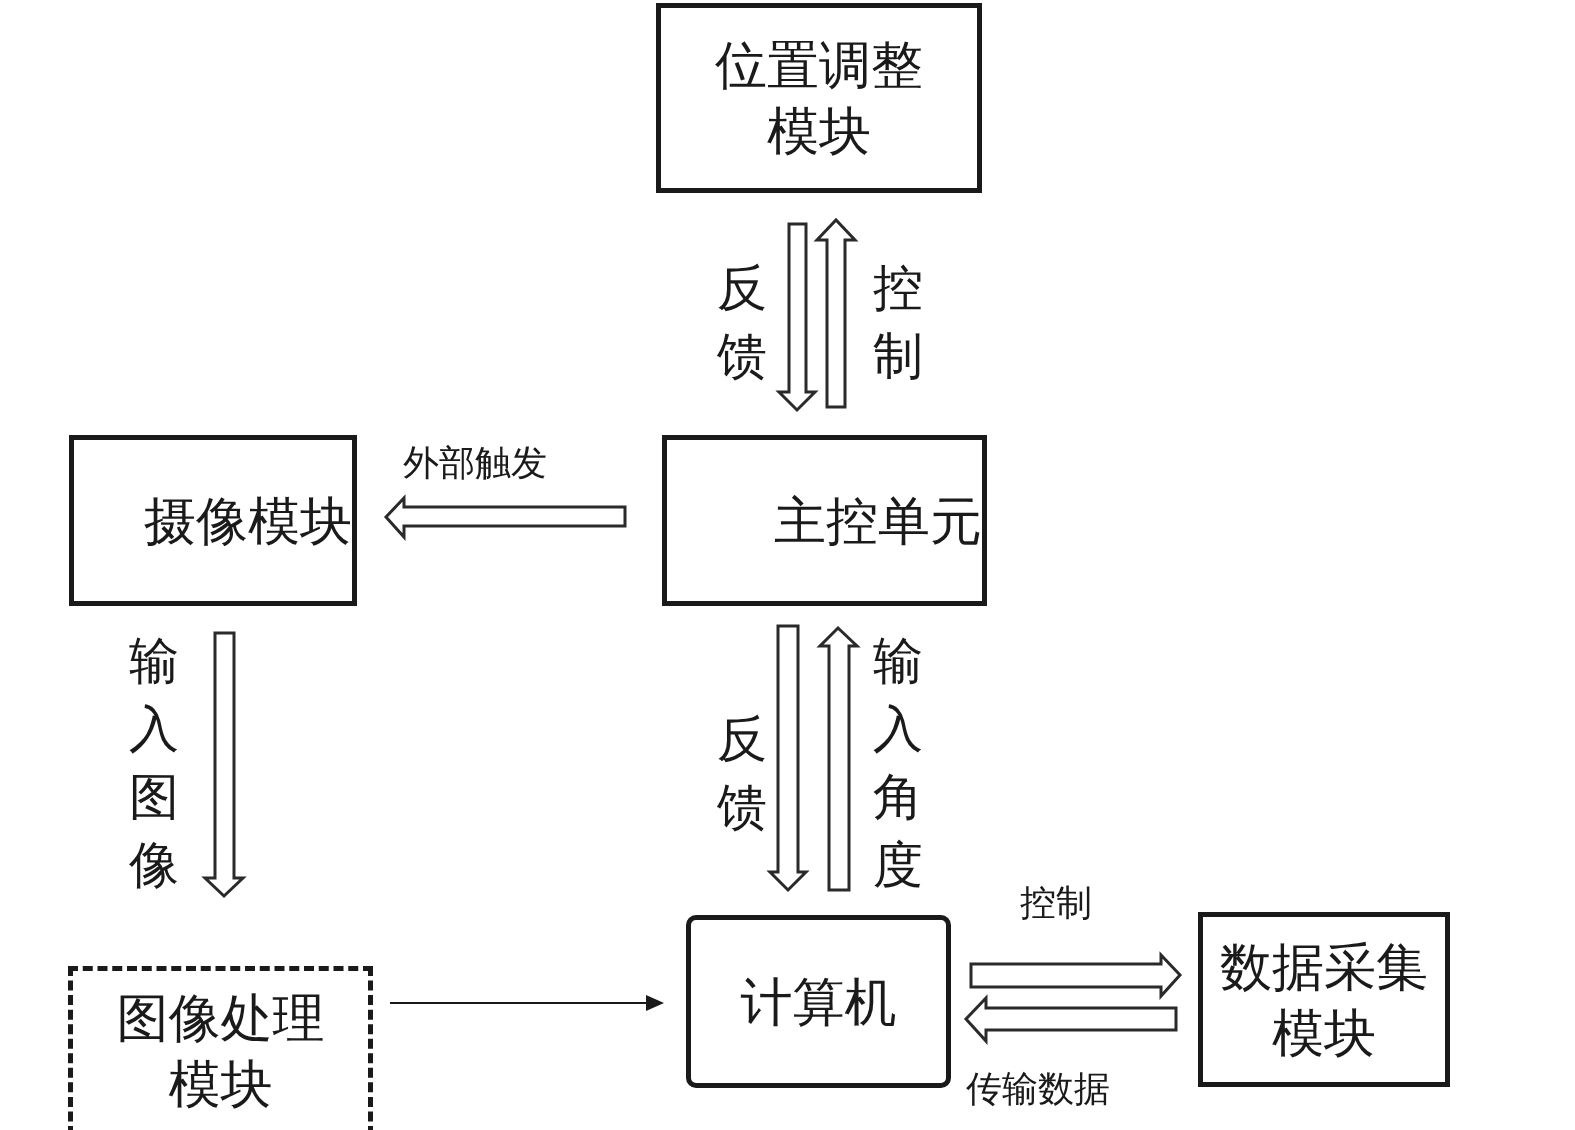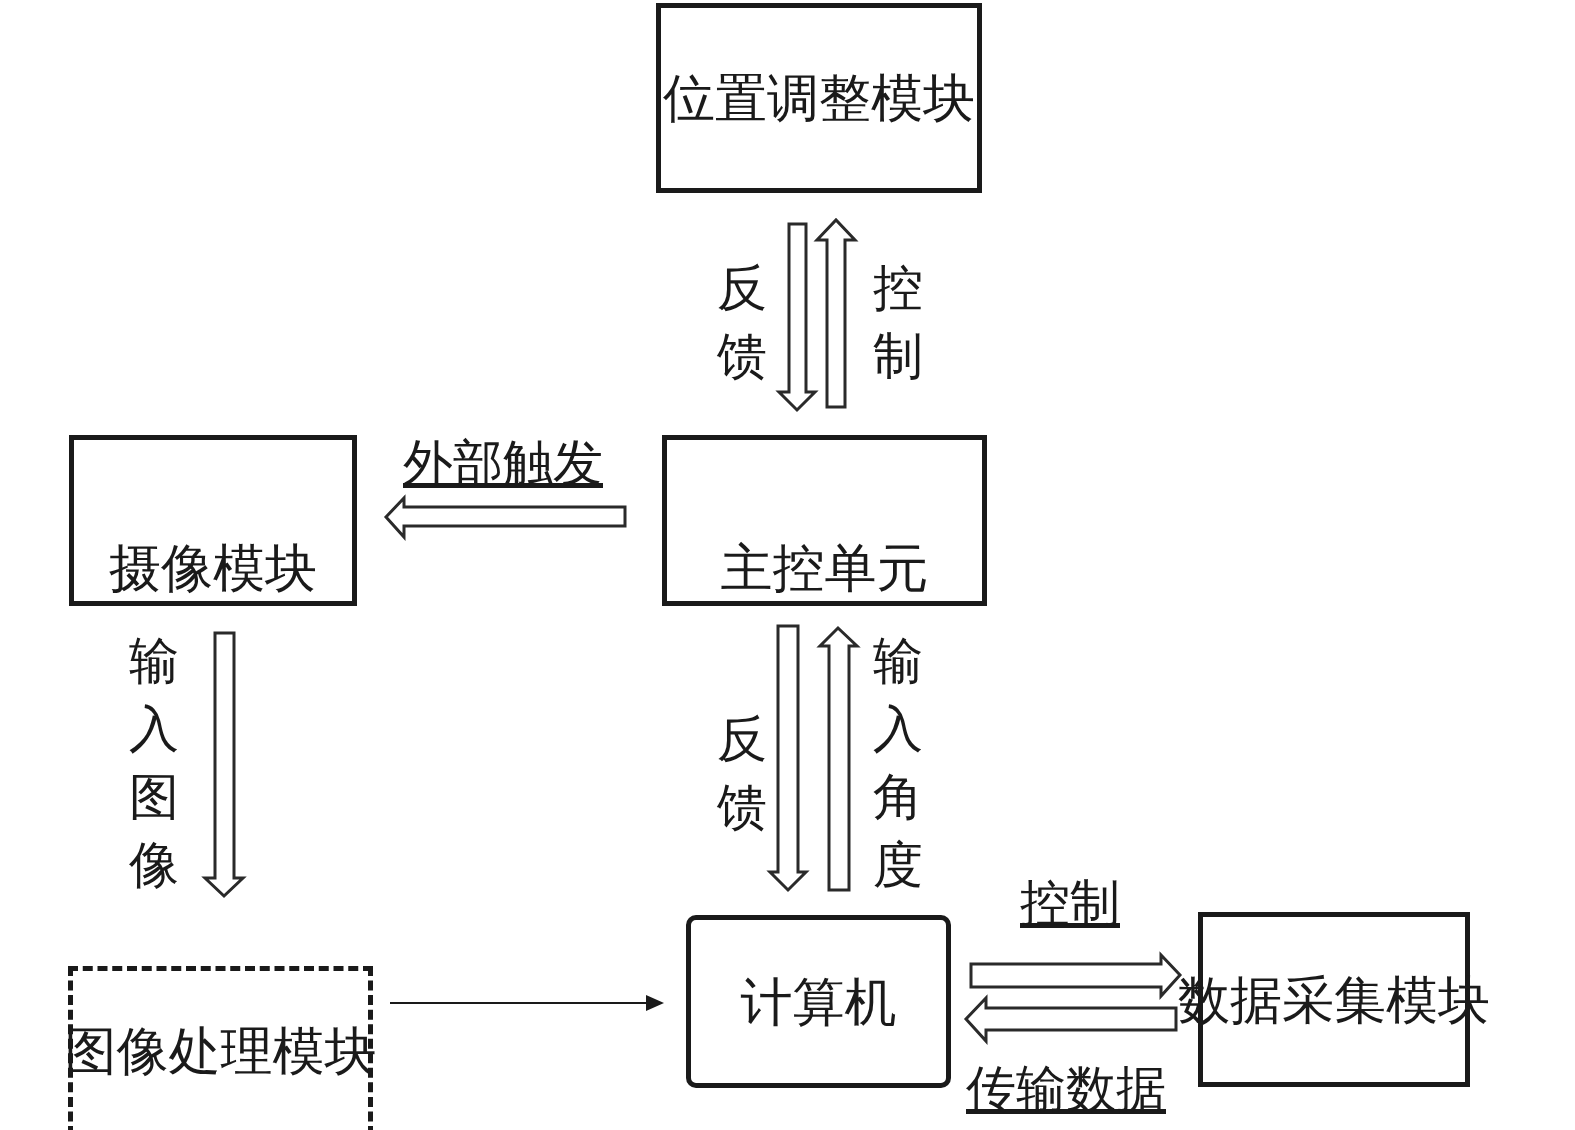--- a/index.html
+++ b/index.html
@@ -1,25 +1,25 @@
 <!DOCTYPE html>
 <html><head>
 <meta charset="utf-8">
 <style>
   html, body { margin:0; padding:0; background:#ffffff; }
   body { width:1575px; height:1130px; position:relative; overflow:hidden;
          font-family:"DejaVu Serif","Liberation Serif",serif; color:#1a1a1a; }
   .box { position:absolute; box-sizing:border-box; border:5px solid #1a1a1a;
-         display:flex; align-items:center; justify-content:center;
+         display:flex; flex-direction:column; align-items:center; justify-content:center;
          background:#fff; }
   .box.dashed { border:5px dashed #1a1a1a; }
   .box span { font-size:52px; line-height:66px; display:block; text-align:center; white-space:nowrap; }
   .vlabel { position:absolute; font-size:50px; line-height:68px; width:60px; text-align:center; }
   .vlabel span { display:block; }
-  .hlabel { position:absolute; font-size:50px; line-height:60px; white-space:nowrap;text-decoration:underline; }
+  .hlabel { position:absolute; font-size:36px; line-height:60px; white-space:nowrap; }
   svg.arrows { position:absolute; left:0; top:0; }
 </style>
 </head>
 <body>
 
 <div class="box" style="left:656px;top:3px;width:326px;height:190px;">
   <span>位置调整</span>
   <span>模块</span>
 </div>
 
@@ -33,21 +33,21 @@
 
 <div class="box dashed" style="left:68px;top:966px;width:305px;height:170px;">
   <span>图像处理</span>
   <span>模块</span>
 </div>
 
 <div class="box" style="left:686px;top:915px;width:265px;height:173px;border-radius:10px;">
   <span>计算机</span>
 </div>
 
-<div class="box" style="left:1198px;top:912px;width:272px;height:175px;">
+<div class="box" style="left:1198px;top:912px;width:252px;height:175px;">
   <span>数据采集</span>
   <span>模块</span>
 </div>
 
 <svg class="arrows" width="1575" height="1130">
   <g fill="#ffffff" stroke="#2a2a2a" stroke-width="3" stroke-linejoin="miter">
 
     <polygon points="789,224 806,224 806,392 815,392 797,410 779,392 789,392"></polygon>
 
     <polygon points="827,407 845,407 845,240 855,240 836,220 817,240 827,240"></polygon>

